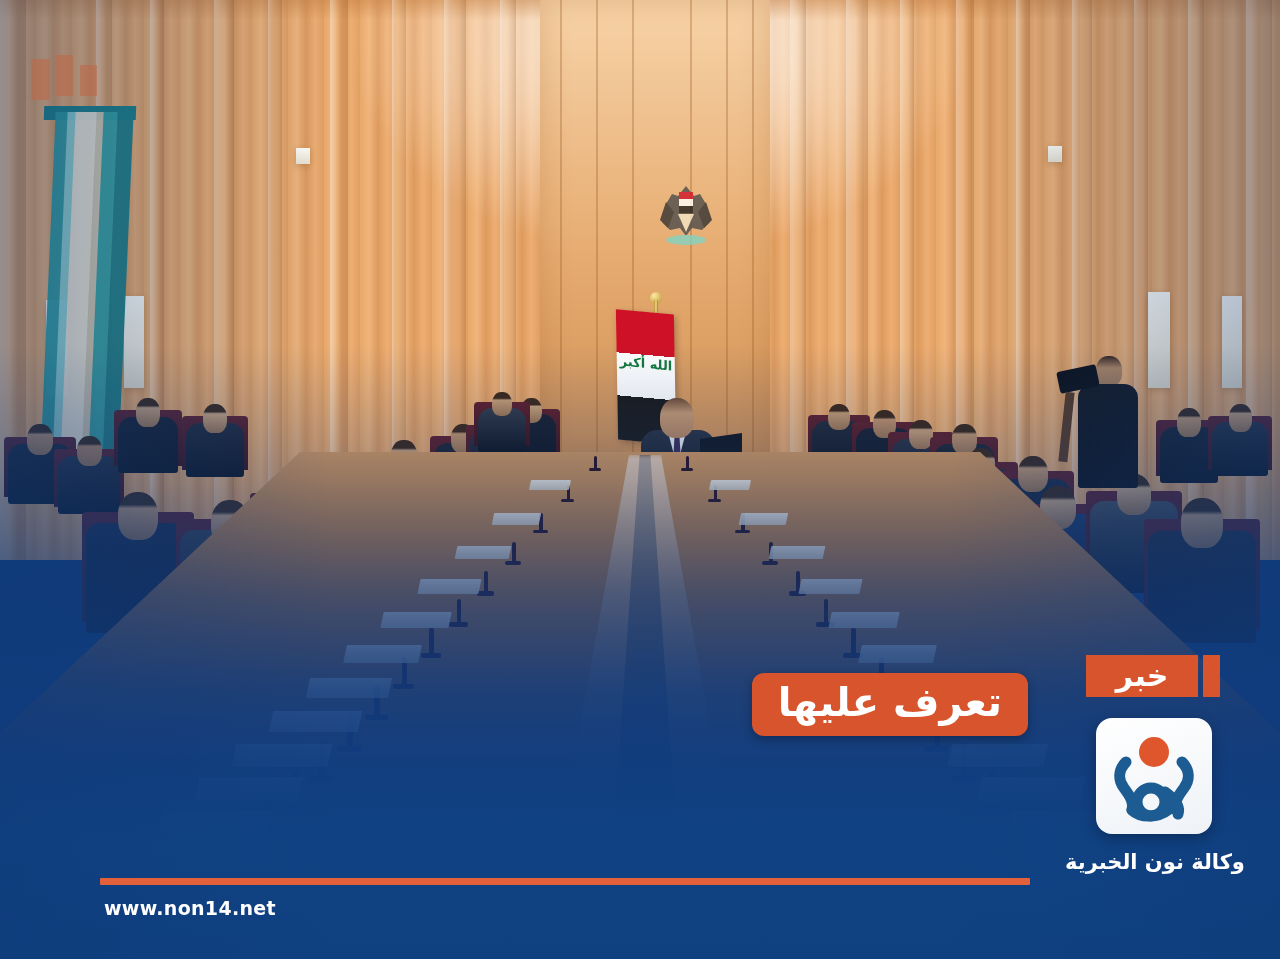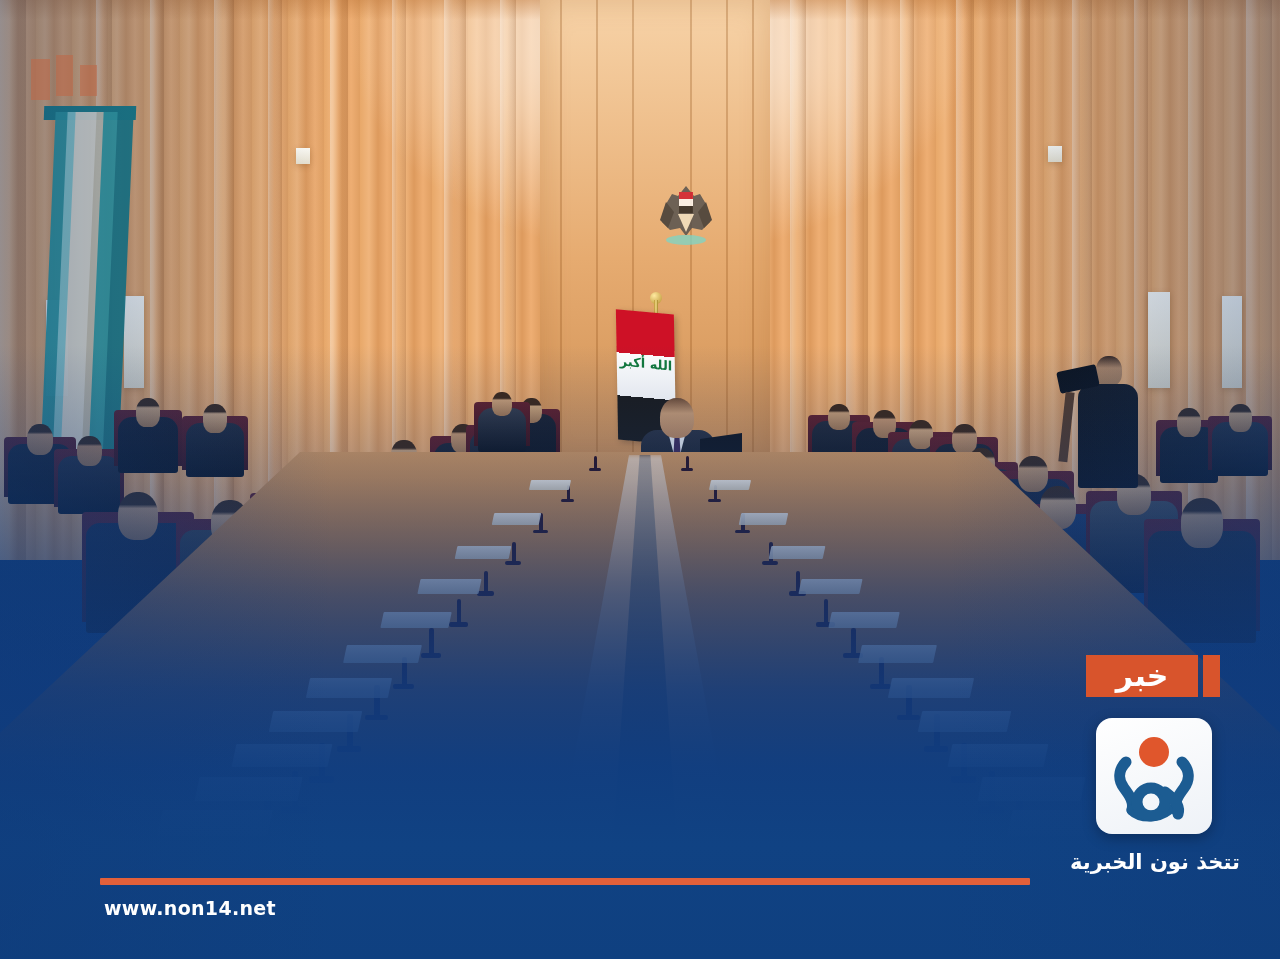--- a/index.html
+++ b/index.html
@@ -426,20 +426,21 @@
 
   <div class="overlay"></div>
   <div class="overlay-side"></div>
 
   <div class="watermark">
     <div class="wm1"></div>
       <div class="wm2"></div>
       <div class="wm3"></div>
   </div>
 
+  <div class="badge">تعرف عليها</div>
 
 
   <div class="rule"></div>
 
   <div class="site">www.non14.net</div>
 
   <div class="newsbadge">خبر</div>
   <div class="newsbadge-tab"></div>
 
   <div class="logo">
@@ -448,15 +449,15 @@
       <g fill="none" stroke="#1c5c92" stroke-width="11" stroke-linecap="round">
         <path d="M30 44 C22 52 22 62 28 70 C34 78 38 84 36 92"></path>
         <path d="M86 44 C94 52 94 62 88 70 C82 78 78 84 80 92"></path>
         <path d="M36 92 C44 100 62 100 72 92"></path>
       </g>
       <circle cx="55" cy="84" r="14" fill="none" stroke="#1c5c92" stroke-width="11"></circle>
       <path d="M69 74 C80 82 84 90 82 96" fill="none" stroke="#1c5c92" stroke-width="11" stroke-linecap="round"></path>
     </svg>
   </div>
 
-  <div class="agency">تتخذ نون الخبرية</div>
+  <div class="agency">وكالة نون الخبرية</div>
 
 </div>
 
 </body></html>

